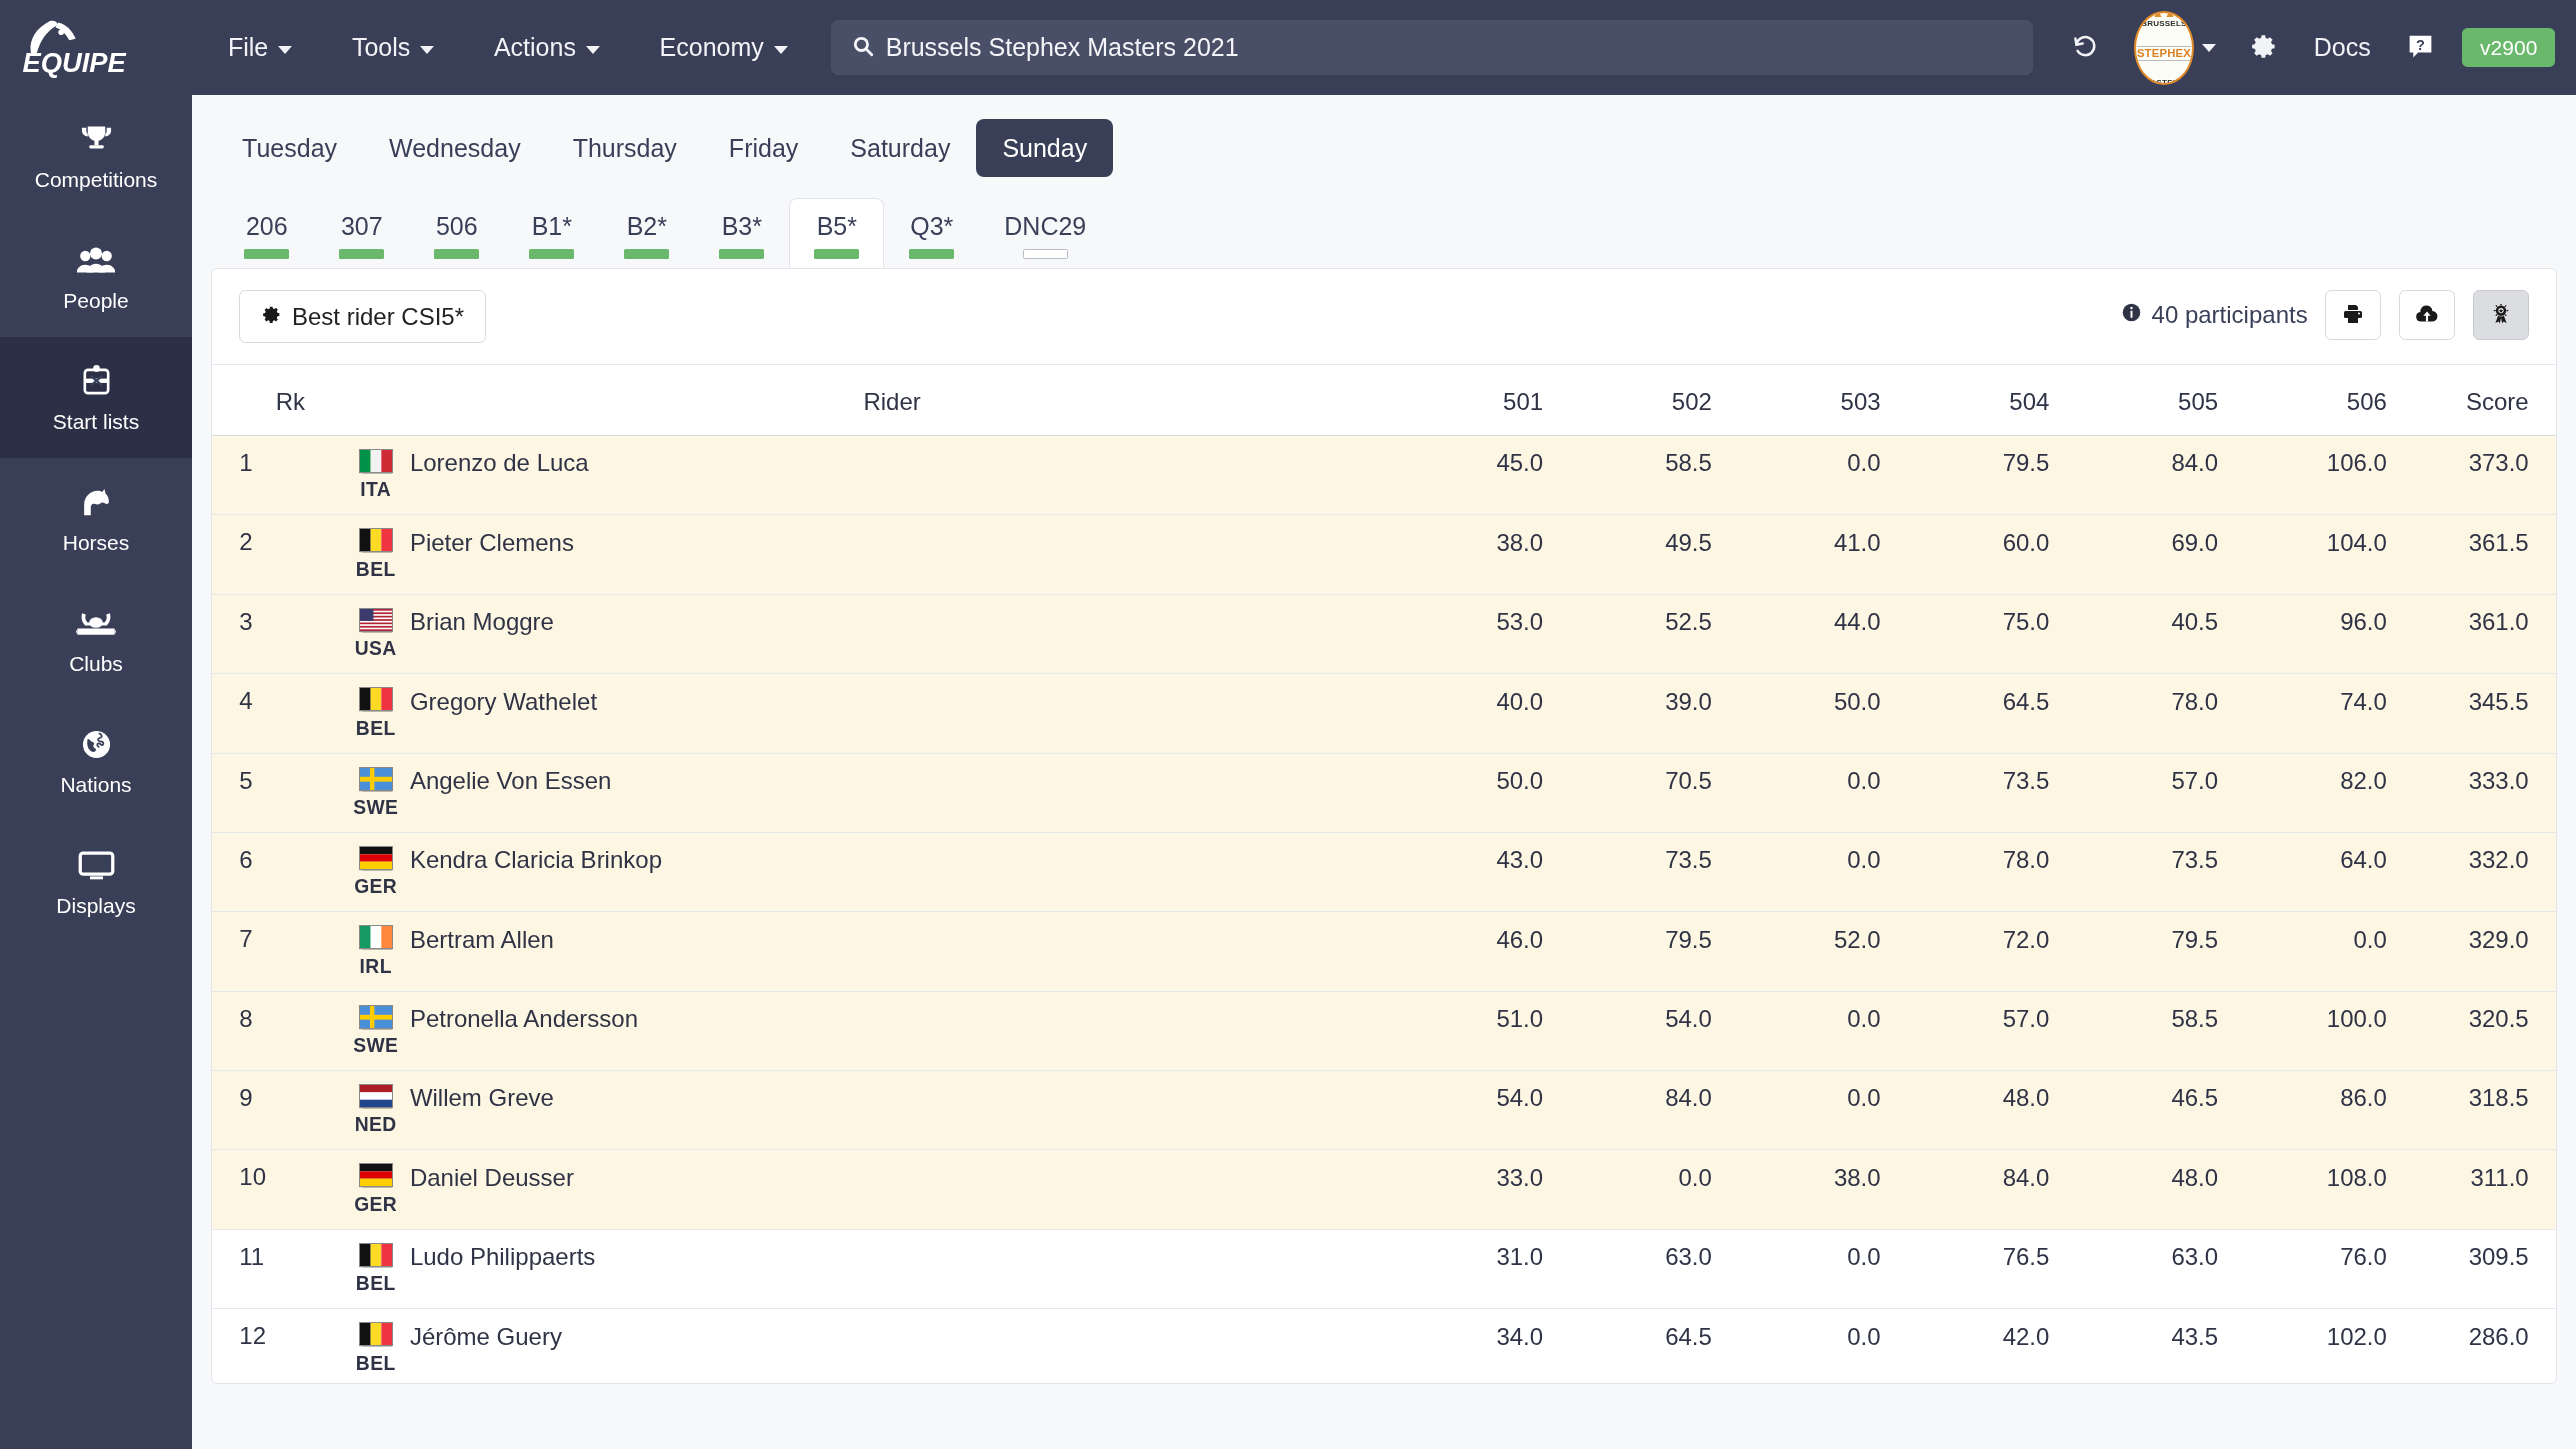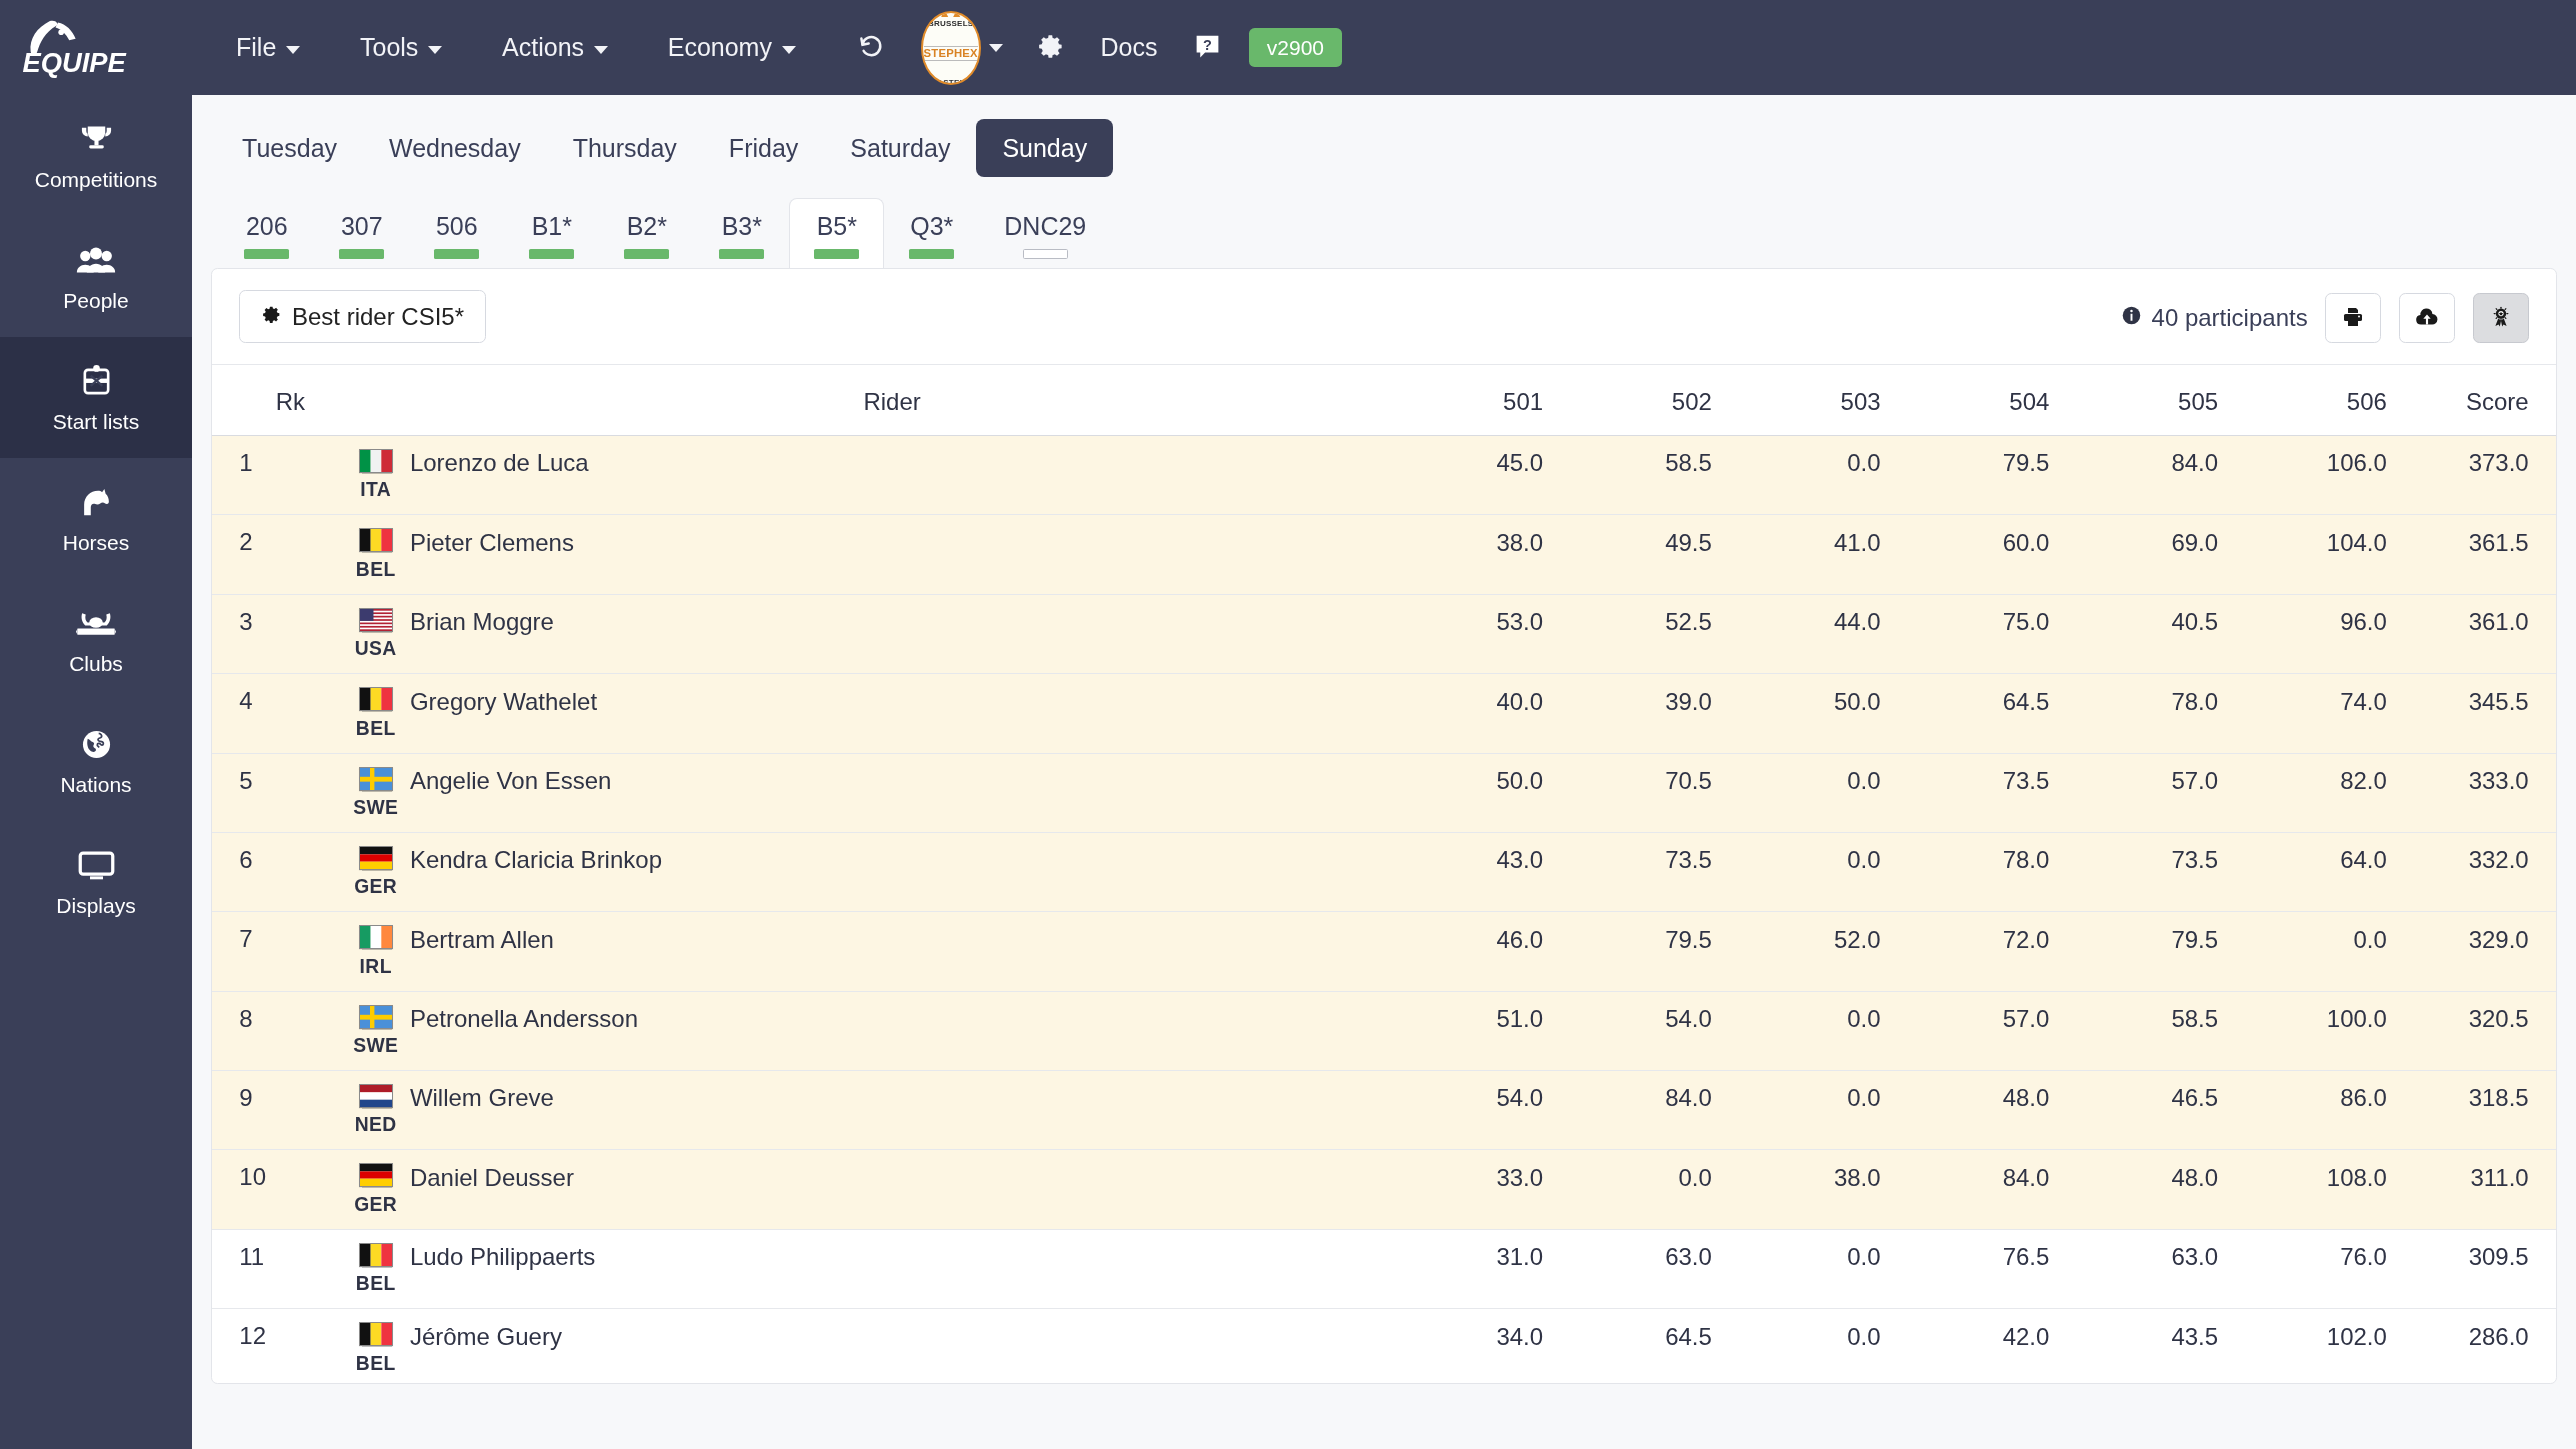--- a/index.html
+++ b/index.html
@@ -122,21 +122,21 @@
   .panel {
     background: #ffffff;
     border: 0.8px solid #e3e5ea;
     border-radius: 6.4px;
     margin-top: 0;
     height: 1116px;
     overflow: hidden;
   }
 
   .toolbar {
-    display: flex; align-items: flex-end; justify-content: space-between;
+    display: flex; align-items: flex-start; justify-content: space-between;
     padding: 21px 27px 21px 27px;
     border-bottom: 0.8px solid #e6e8ec;
   }
   .btn-outline {
     border: 0.8px solid #d6d9e0; background: #ffffff; border-radius: 6.4px;
     font-size: 24px; color: #222; padding: 11.3px 21px;
     display: flex; align-items: center; gap: 9.7px; cursor: pointer;
     font-family: "Liberation Sans", sans-serif;
   }
   .toolbar-right { display: flex; align-items: center; gap: 17.7px; }
@@ -209,20 +209,31 @@
     <div class="menu-item">
       <span>Actions</span>
       <i class="caret-down"></i>
     </div>
     <div class="menu-item">
       <span>Economy</span>
       <i class="caret-down"></i>
     </div>
   </div>
 
+  <div class="searchbox" title="Search">
+    <span class="search-ic">
+      <svg width="22.6" height="22.6" viewBox="0 0 24 24">
+          <g fill="none" stroke="#f4f5f8" stroke-width="3">
+            <circle cx="10" cy="10" r="6.5"></circle>
+            <line x1="15" y1="15" x2="21" y2="21" stroke-linecap="round"></line>
+          </g>
+        </svg>
+    </span>
+    <span class="sval">Brussels Stephex Masters 2021</span>
+  </div>
 
   <div class="topright">
 
     <div class="tr-item">
       <svg width="27" height="27" viewBox="0 0 24 24">
           <g fill="none" stroke="#f2f3f7" stroke-width="2.2" stroke-linecap="round">
             <path d="M4 9 A8 8 0 1 1 5 15"></path>
             <polyline points="3,4 4,9.5 9.5,8.5"></polyline>
           </g>
         </svg>

